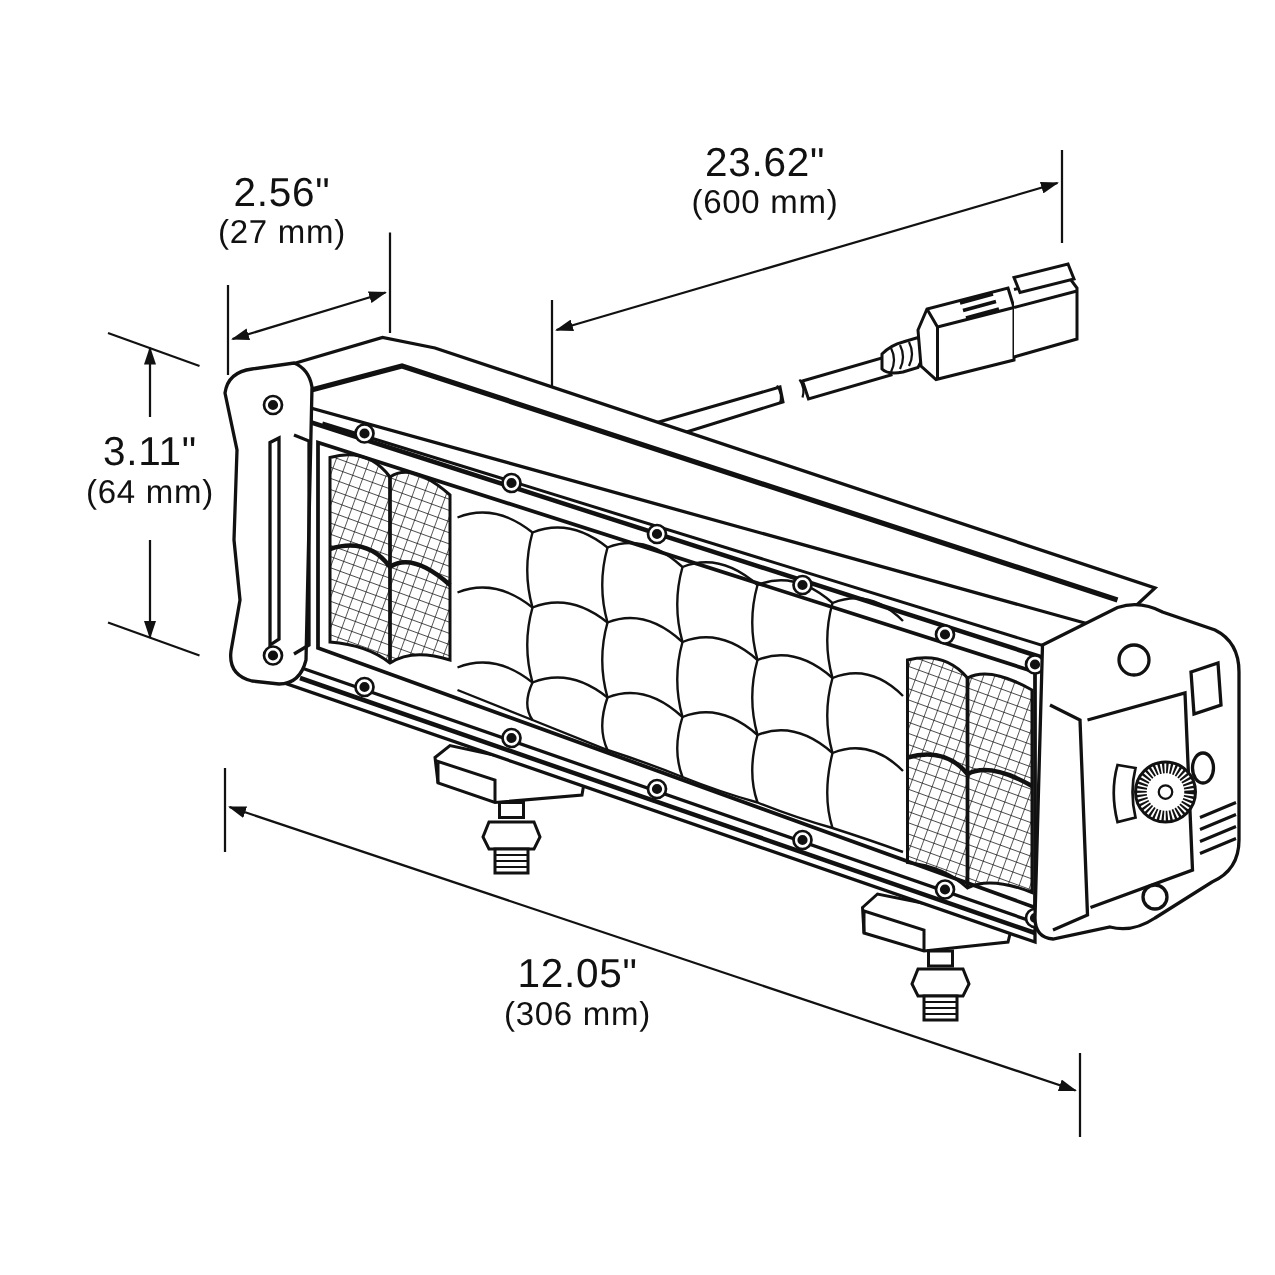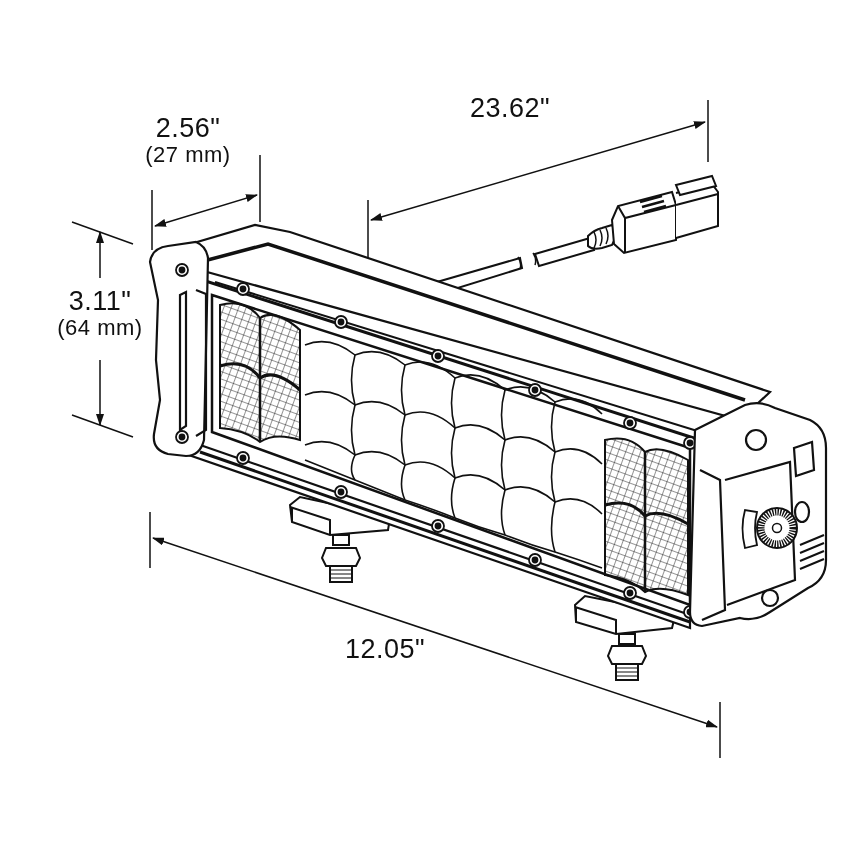--- a/index.html
+++ b/index.html
@@ -168,22 +168,24 @@
   </g>
 </svg>
 
 <div class="dim-label" style="left:128px; top:115px; width:120px;">
   <span class="main">2.56"</span>
   <span class="sub">(27 mm)</span>
 </div>
 
 <div class="dim-label" style="left:440px; top:95px; width:140px;">
   <span class="main">23.62"</span>
+  <span class="sub">(600 mm)</span>
 </div>
 
 <div class="dim-label" style="left:40px; top:288px; width:120px;">
   <span class="main">3.11"</span>
   <span class="sub">(64 mm)</span>
 </div>
 
 <div class="dim-label" style="left:315px; top:636px; width:140px;">
   <span class="main">12.05"</span>
+  <span class="sub">(306 mm)</span>
 </div>
 
 </body></html>

